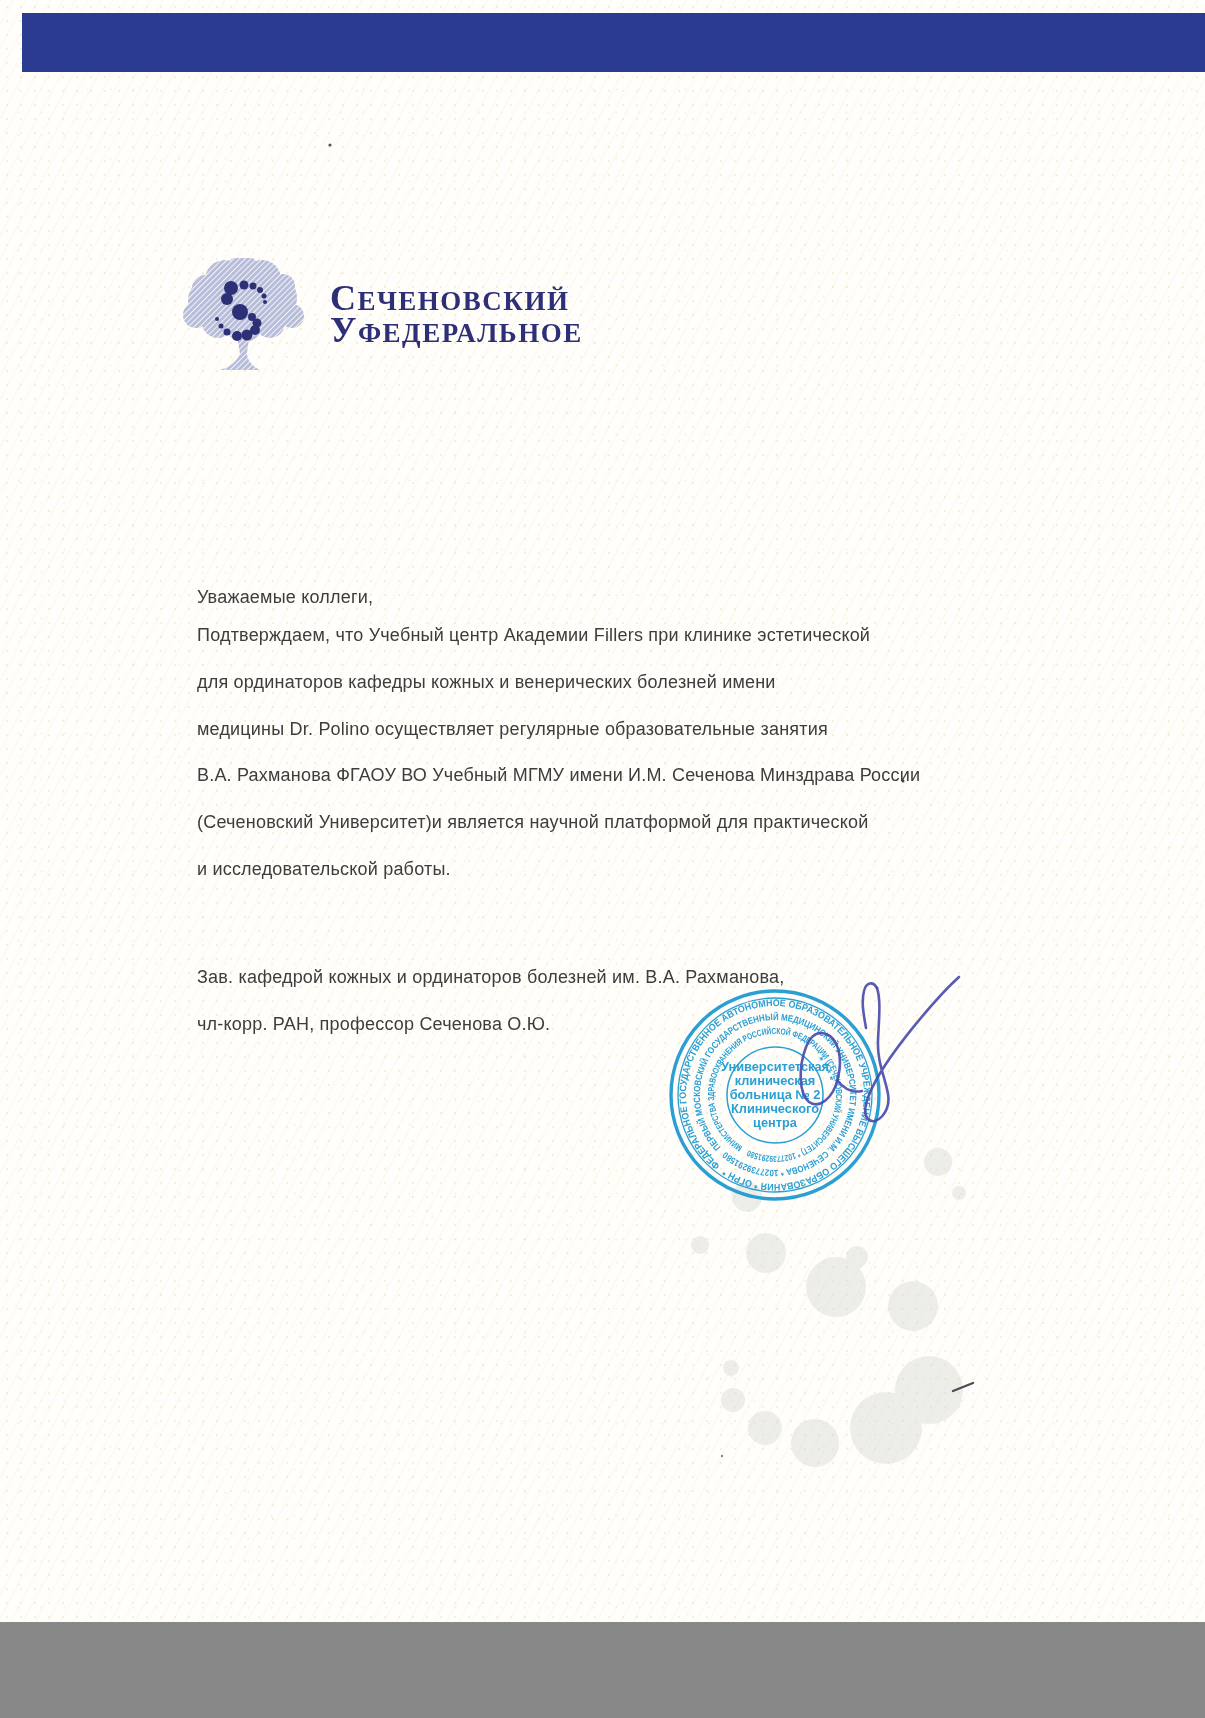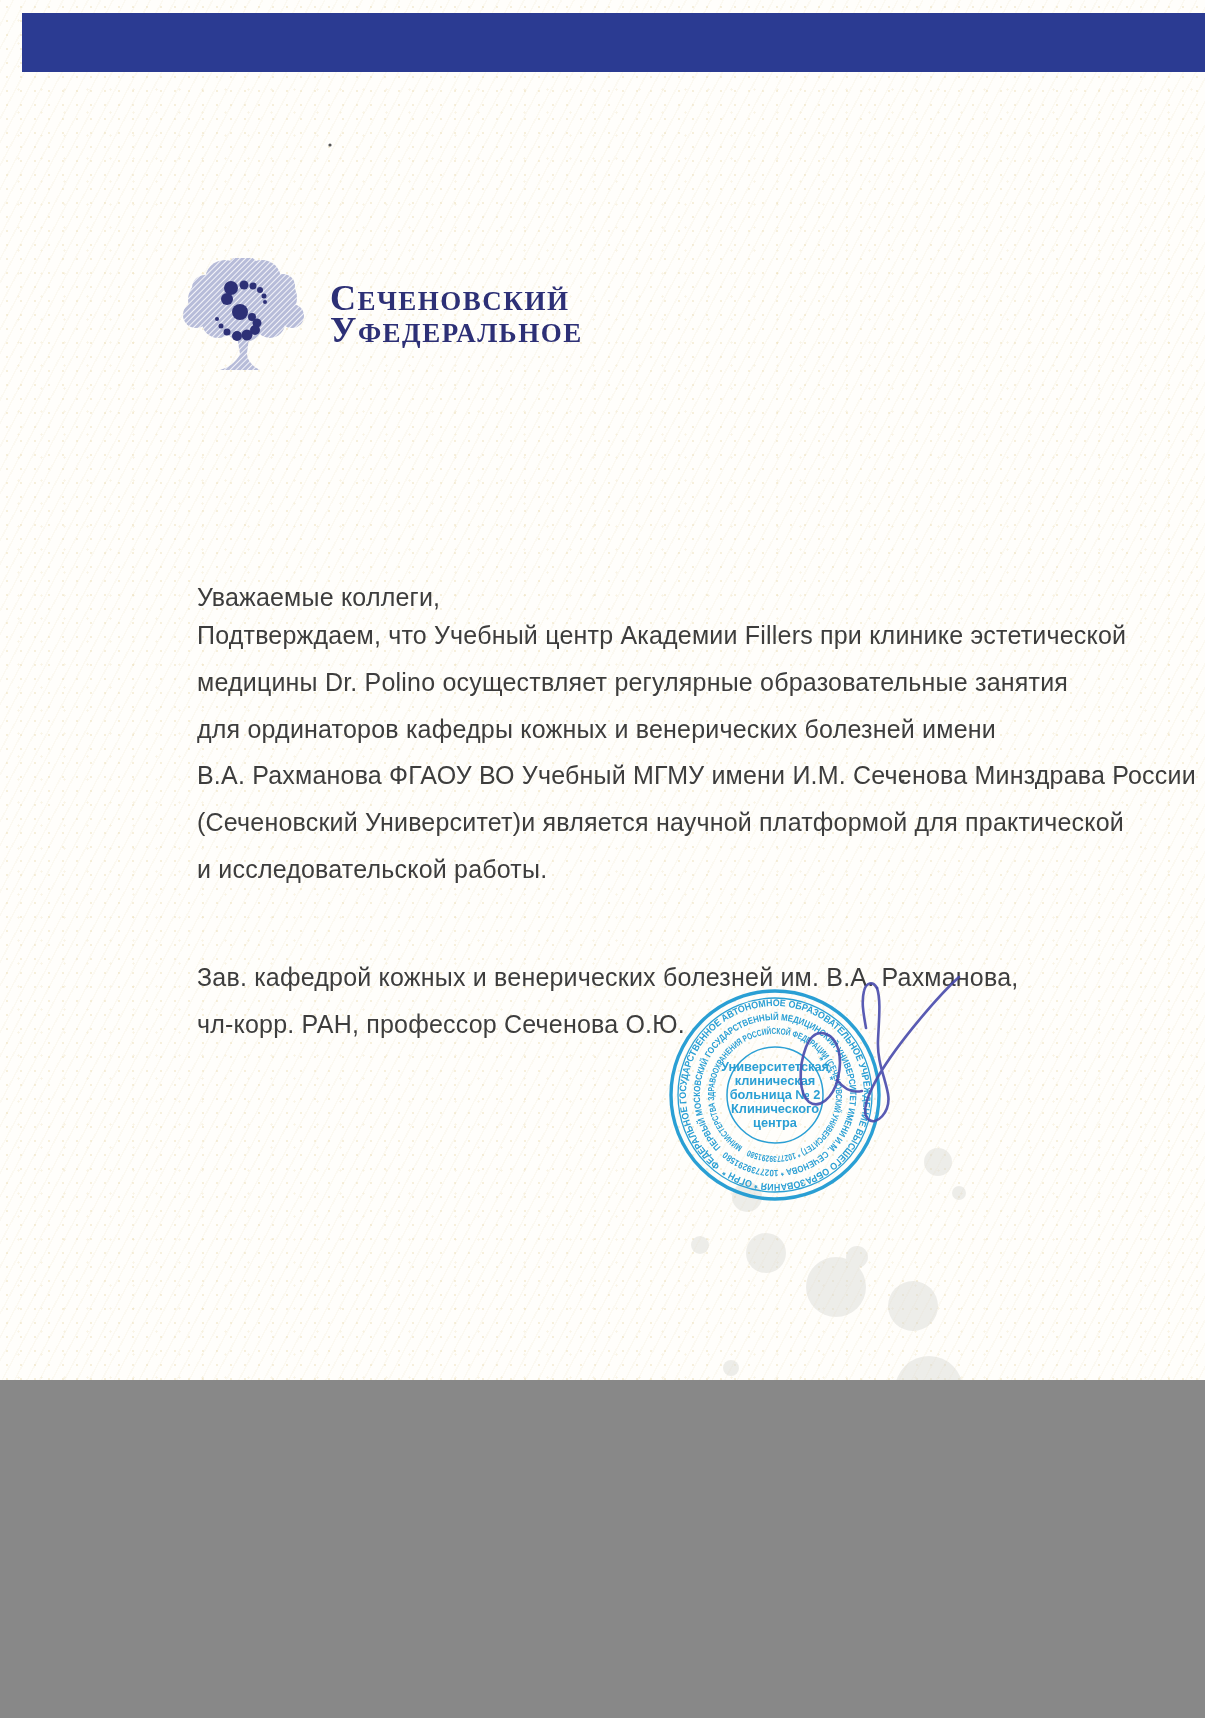--- a/index.html
+++ b/index.html
@@ -1,18 +1,18 @@
 <!DOCTYPE html>
 <html style="--accent-bar: #2b3b92; --logo-navy: #2d3076; --tree-fill: #b7bcd9; --text: #3d3d3d; --stamp-blue: #1f9ad2; --signature-ink: #4749ab; --blotch-grey: #d9d9d4;"><head>
 <meta charset="utf-8">
 <style>
   html,body{margin:0;padding:0;background:#888;}
   .page{
     position:relative;
-    width:1205px;height:1380px;
+    width:1205px;height:1622px;
     margin:0 auto;
     overflow:hidden;
     background-color:#fffefb;
     background-image:
       repeating-linear-gradient(118deg, rgba(225,208,160,0.10) 0px, rgba(225,208,160,0.10) 1.5px, transparent 1.5px, transparent 11px),
       radial-gradient(circle, rgba(232,216,168,0.38) 0.9px, transparent 1.3px),
       radial-gradient(circle, rgba(232,216,168,0.26) 0.9px, transparent 1.3px);
     background-size:auto, 14px 14px, 23px 23px;
     background-position:0 0, 0 0, 7px 9px;
     font-family:"Liberation Sans", sans-serif;
@@ -33,21 +33,21 @@
     line-height:29px;
     white-space:nowrap;
   }
   .wordmark .line{display:block;font-size:27px;}
   .wordmark .big{font-size:36px;}
 
   
   .lettertext{
     position:absolute;left:197px;
     color:var(--text,#3d3d3d);
-    font-size:25px;
+    font-size:18px;
     letter-spacing:0.2px;
     white-space:nowrap;
   }
   .greeting{top:574px;line-height:46px;}
   .body-text{top:612px;line-height:46.8px;}
   .signoff{top:954px;line-height:46.5px;}
 
   
   .overlay{position:absolute;left:0;top:0;pointer-events:none;}
   .blotch{fill:#d9d9d4;}
@@ -119,29 +119,29 @@
     <div class="wordmark">
       <span class="line"><span class="big">С</span><span>ЕЧЕНОВСКИЙ</span></span>
       <span class="line"><span class="big">У</span><span>ФЕДЕРАЛЬНОЕ</span></span>
     </div>
   </div>
 
   <div class="lettertext greeting">Уважаемые коллеги,</div>
 
   <div class="lettertext body-text">
     <div>Подтверждаем, что Учебный центр Академии Fillers при клинике эстетической</div>
+    <div>для ординаторов кафедры кожных и венерических болезней имени</div>
     <div>медицины Dr. Polino осуществляет регулярные образовательные занятия</div>
-    <div>для ординаторов кафедры кожных и венерических болезней имени</div>
     <div>В.А. Рахманова ФГАОУ ВО Учебный МГМУ имени И.М. Сеченова Минздрава России</div>
     <div>(Сеченовский Университет)и является научной платформой для практической</div>
     <div>и исследовательской работы.</div>
   </div>
 
   <div class="lettertext signoff">
-    <div>Зав. кафедрой кожных и венерических болезней им. В.А. Рахманова,</div>
+    <div>Зав. кафедрой кожных и ординаторов болезней им. В.А. Рахманова,</div>
     <div>чл-корр. РАН, профессор Сеченова О.Ю.</div>
   </div>
 
   <svg class="overlay" width="1205" height="1718" viewBox="0 0 1205 1718">
     <g opacity="0.45">
       <circle class="blotch" cx="747" cy="1197" r="15"></circle>
       <circle class="blotch" cx="766" cy="1253" r="20"></circle>
       <circle class="blotch" cx="836" cy="1287" r="30"></circle>
       <circle class="blotch" cx="857" cy="1257" r="11"></circle>
       <circle class="blotch" cx="913" cy="1306" r="25"></circle>

